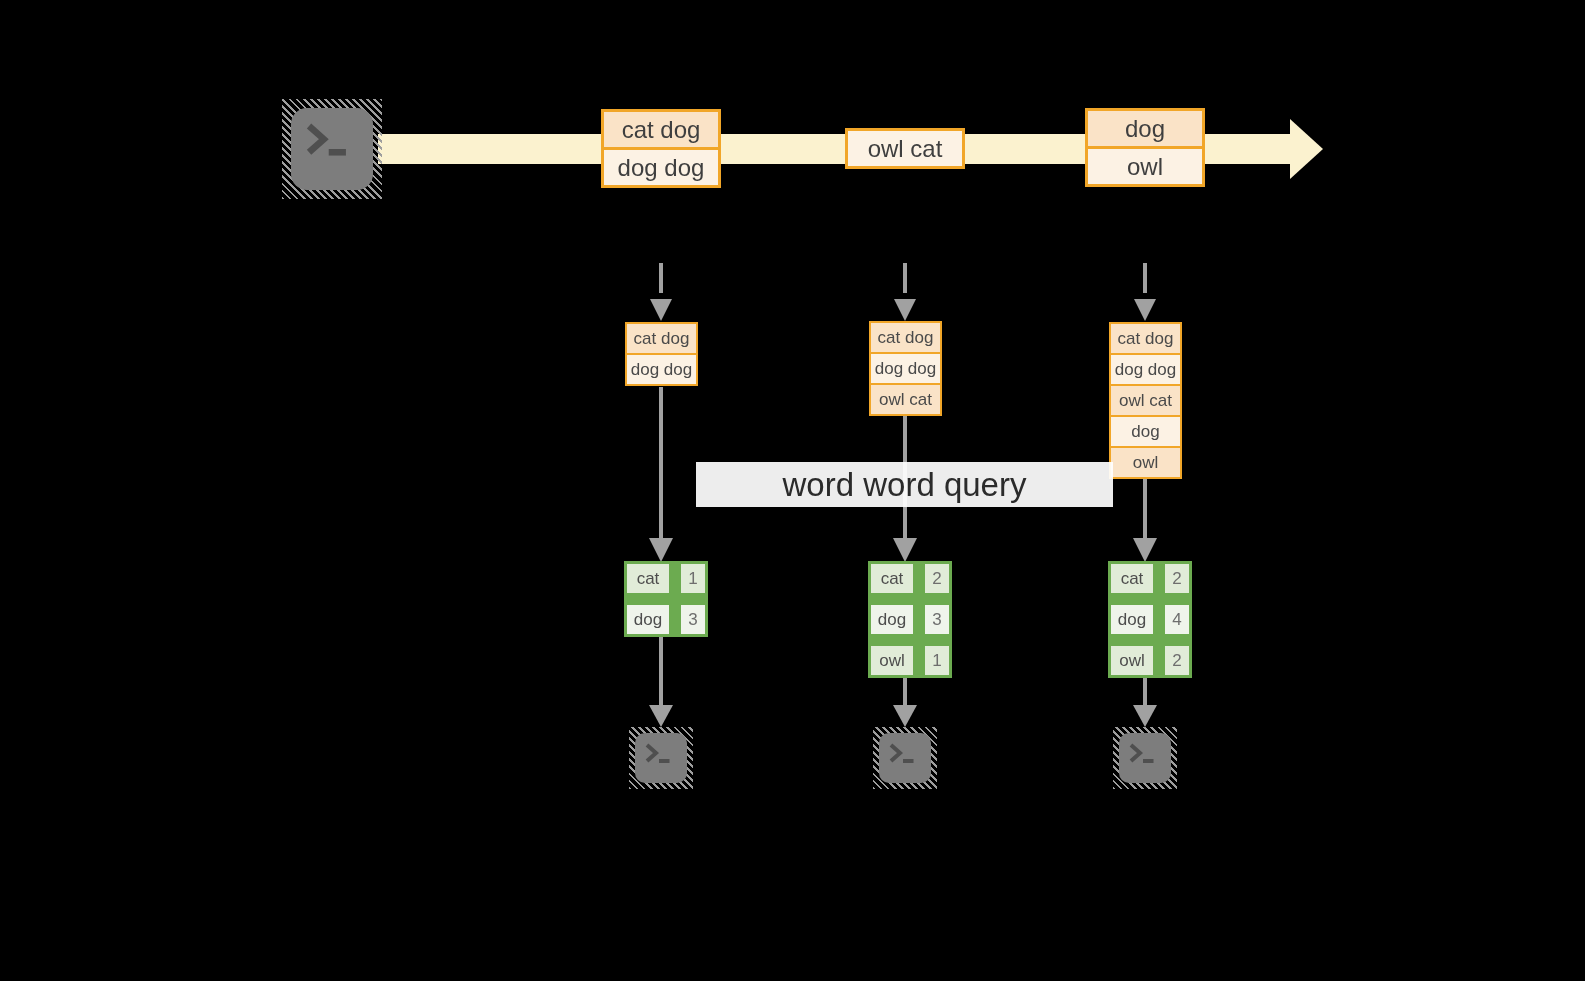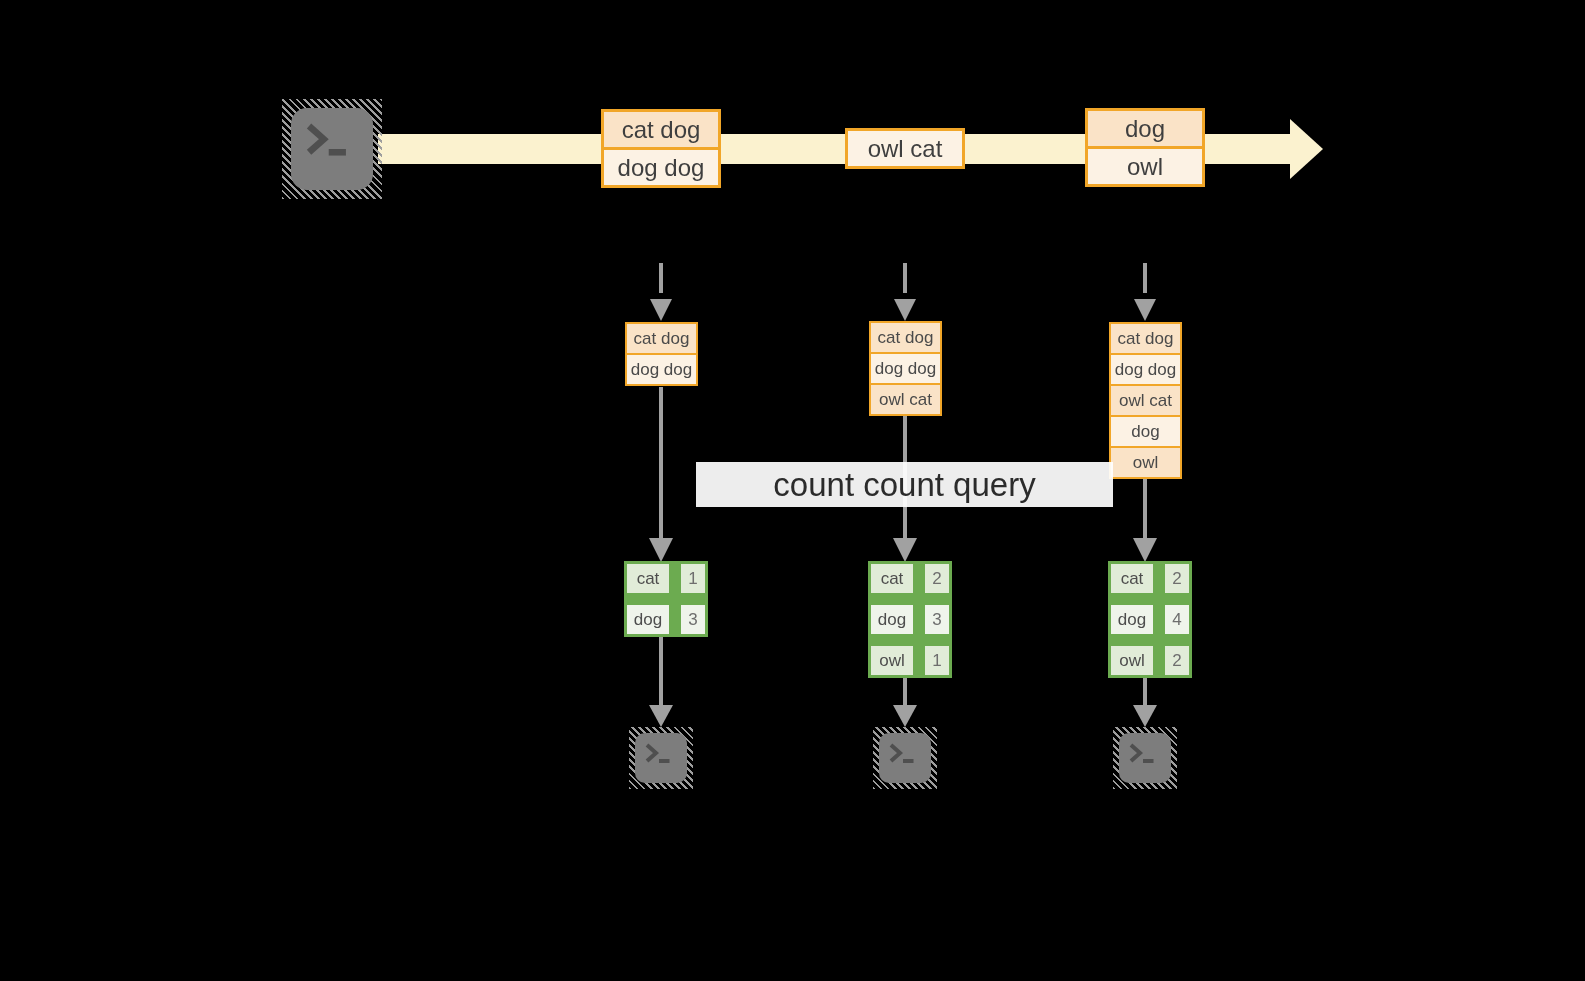--- a/index.html
+++ b/index.html
@@ -134,21 +134,21 @@
   </div>
   <div class="olist" style="left:1109px;top:322px;">
     <div class="cell fill-dark">cat dog</div>
     <div class="cell fill-light">dog dog</div>
     <div class="cell fill-dark">owl cat</div>
     <div class="cell fill-light">dog</div>
     <div class="cell fill-dark">owl</div>
   </div>
 
   <div class="banner">
-    <span>count count query</span>
+    <span>word word query</span>
   </div>
 
   <div class="gtable" style="left:624px;top:561px;">
     <div class="cell g-dark word">cat</div>
     <div class="cell g-dark num">1</div>
     <div class="cell g-light word">dog</div>
     <div class="cell g-light num">3</div>
   </div>
   <div class="gtable" style="left:868px;top:561px;">
     <div class="cell g-dark word">cat</div>

